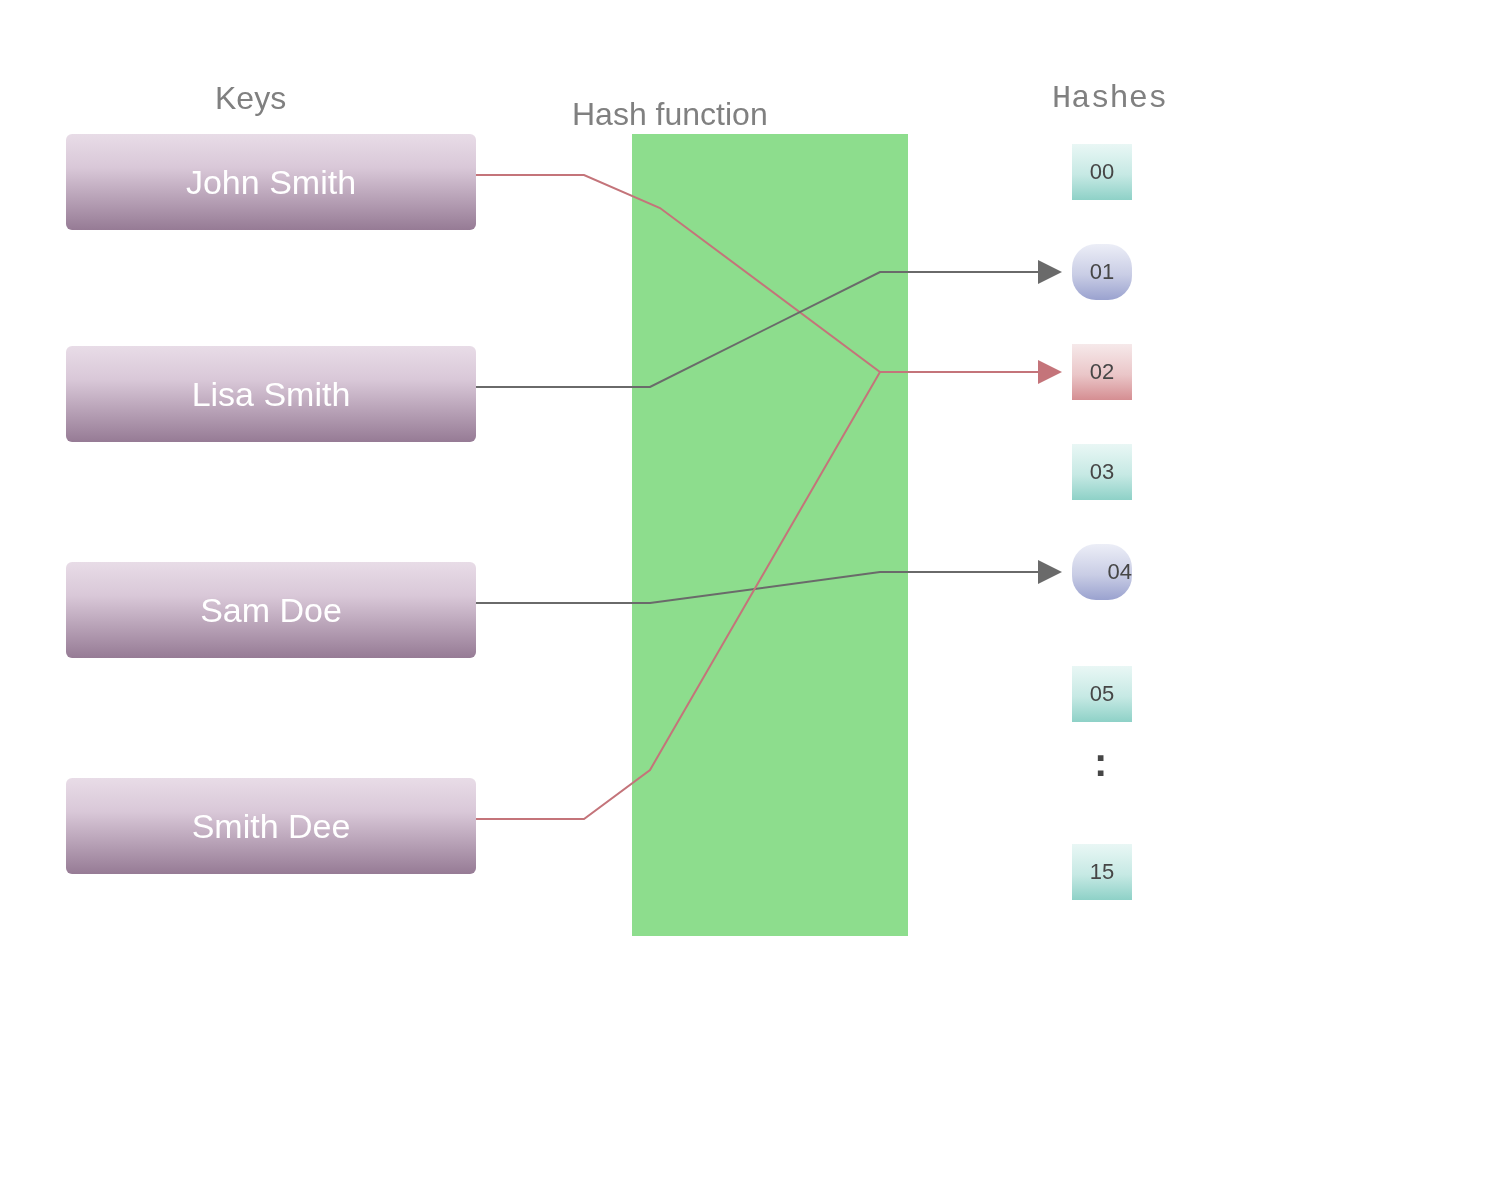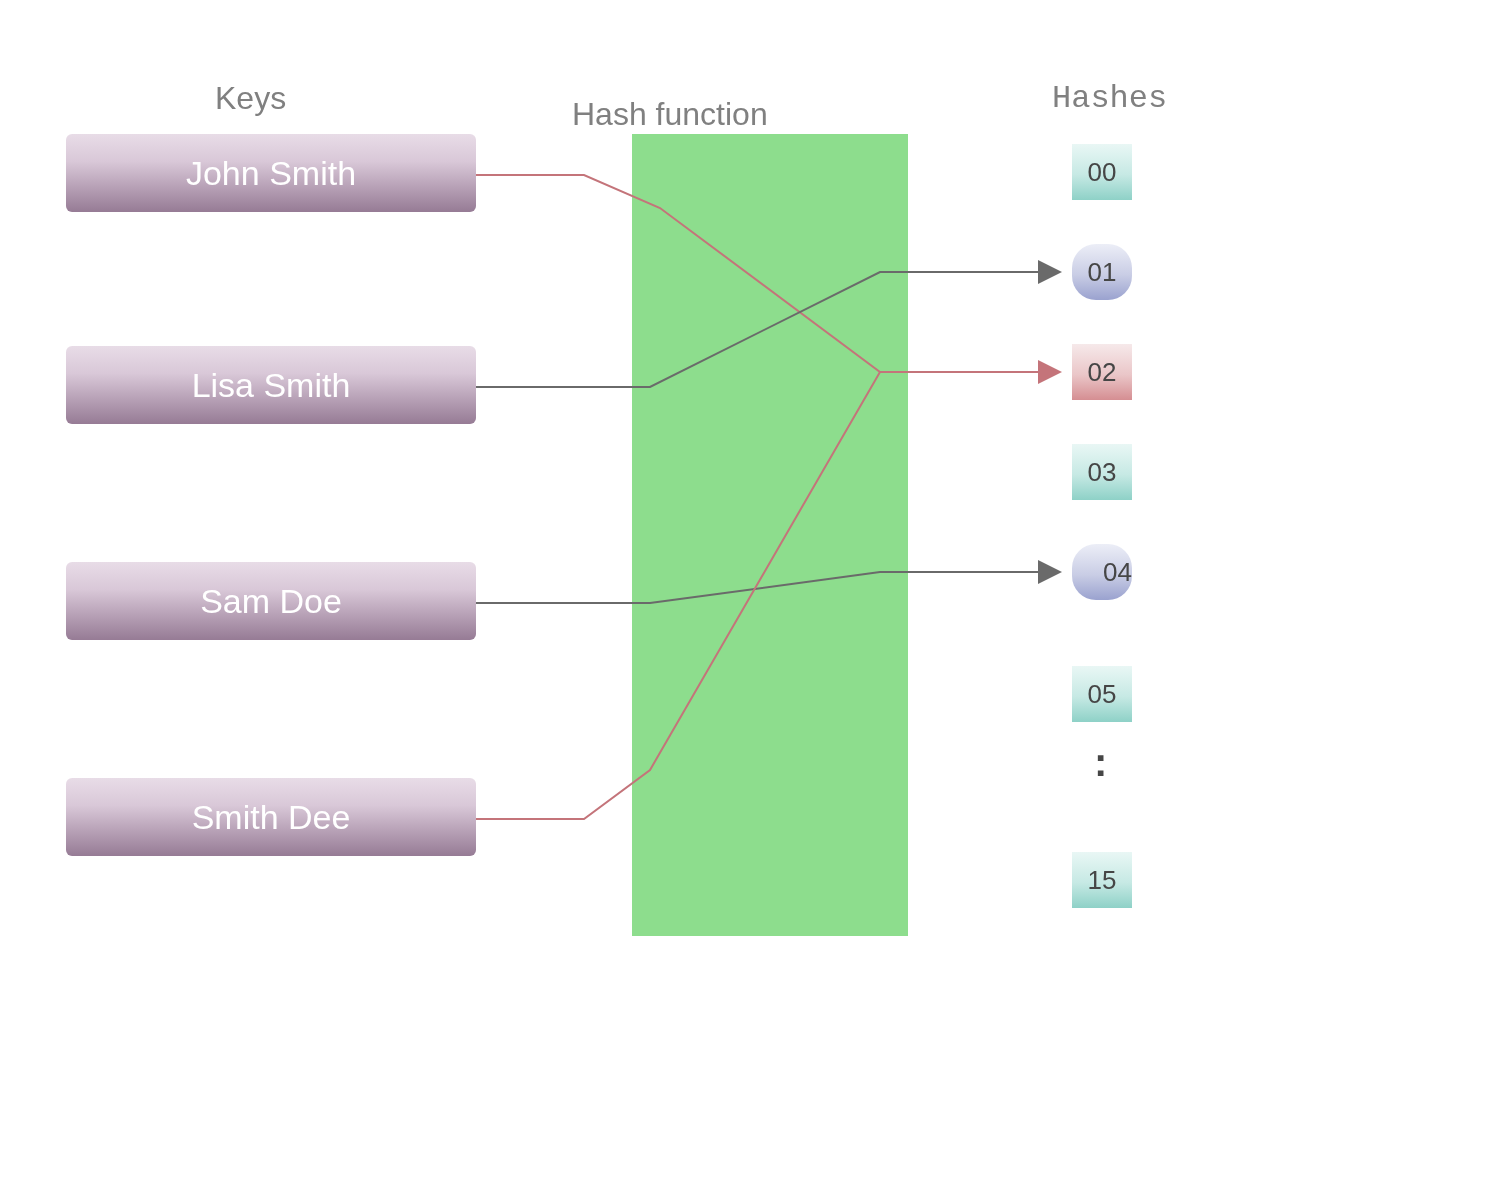--- a/index.html
+++ b/index.html
@@ -14,38 +14,38 @@
   }
   .label {
     position: absolute;
     font-size: 32px;
     color: #808080;
     font-weight: 400;
   }
   .key-box {
     position: absolute;
     width: 410px;
-    height: 78px;
+    height: 96px;
     border-radius: 6px;
     background: linear-gradient(to bottom, #e8dce7 0%, #d9c8d8 35%, #967b95 100%);
     display: flex;
     align-items: center;
     justify-content: center;
     color: #ffffff;
     font-size: 34px;
     font-weight: 400;
   }
   .hash-box {
     position: absolute;
     width: 60px;
     height: 56px;
     display: flex;
     align-items: center;
     justify-content: center;
-    font-size: 26px;
+    font-size: 22px;
     color: #464646;
     font-weight: 400;
   }
   .hash-teal   { background: linear-gradient(to bottom, #e9f7f5 0%, #c6e9e4 55%, #8ed1c7 100%); }
   .hash-purple { background: linear-gradient(to bottom, #eceef7 0%, #c9cde5 55%, #9aa2cf 100%); border-radius: 24px; }
   .hash-red    { background: linear-gradient(to bottom, #f6e9ea 0%, #eac6c8 55%, #d58e92 100%); }
   .func-box {
     position: absolute;
     background: #8ddd8d;
   }
@@ -100,21 +100,21 @@
   </div>
 <div class="hash-box hash-purple" style="left:1072px; top:544px;justify-content:flex-end;">
     <span>04</span>
   </div>
 <div class="hash-box hash-teal" style="left:1072px; top:666px;text-align:center;">
     <span>05</span>
   </div>
 
 <div class="ellipsis" style="left:1094px; top:740px;">:</div>
 
-<div class="hash-box hash-teal" style="left:1072px; top:844px;margin-top:8px;">
+<div class="hash-box hash-teal" style="left:1072px; top:844px;">
     <span>15</span>
   </div>
 
 <svg class="overlay" viewBox="0 0 1494 1194">
   <defs>
     <marker id="arrow-dark" viewBox="0 0 12 12" refX="11" refY="6" markerWidth="12" markerHeight="12" orient="auto-start-reverse">
       <path d="M 0 0 L 12 6 L 0 12 z" fill="#6a6a6a"></path>
     </marker>
     <marker id="arrow-red" viewBox="0 0 12 12" refX="11" refY="6" markerWidth="12" markerHeight="12" orient="auto-start-reverse">
       <path d="M 0 0 L 12 6 L 0 12 z" fill="#c4747a"></path>

